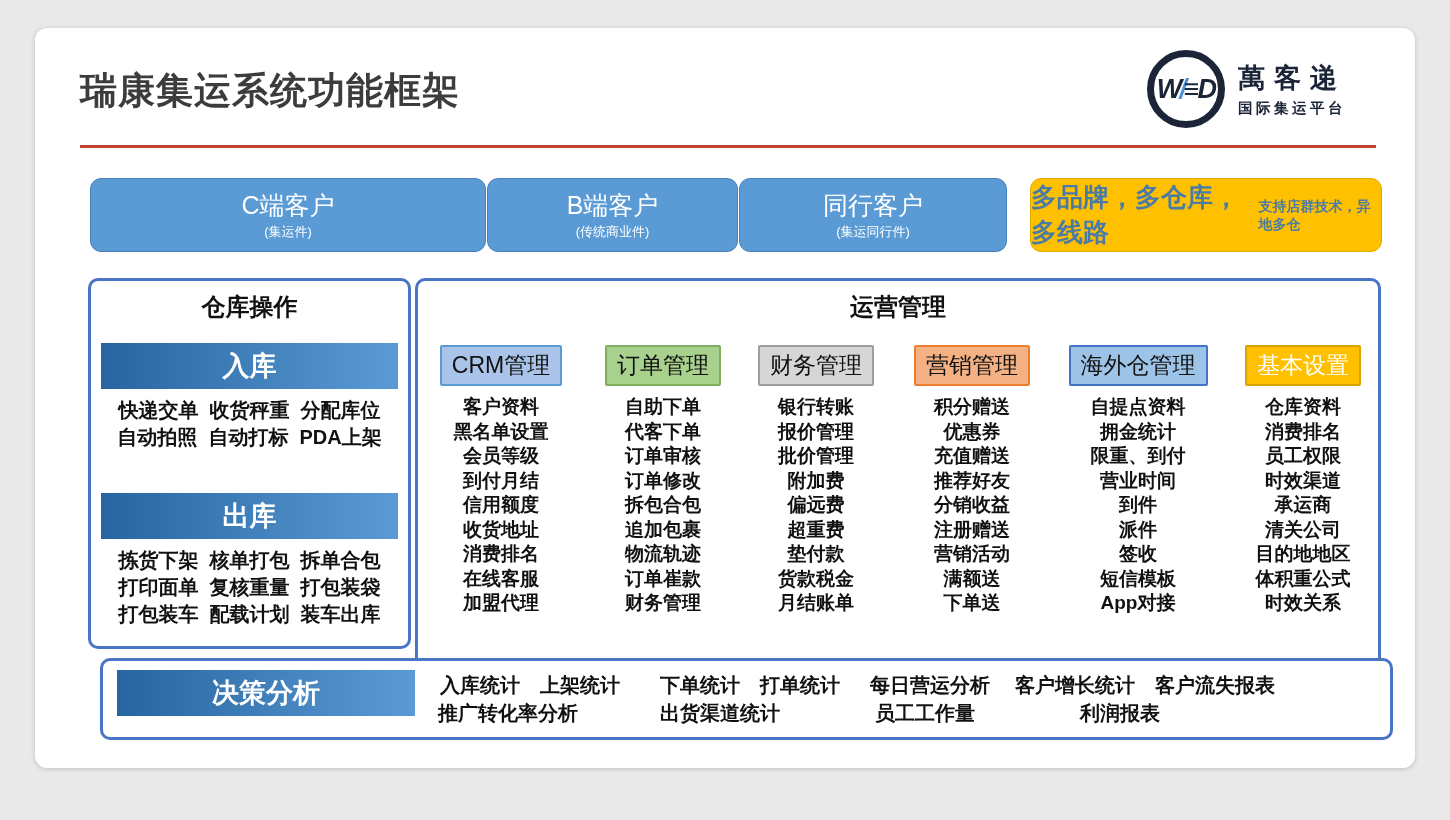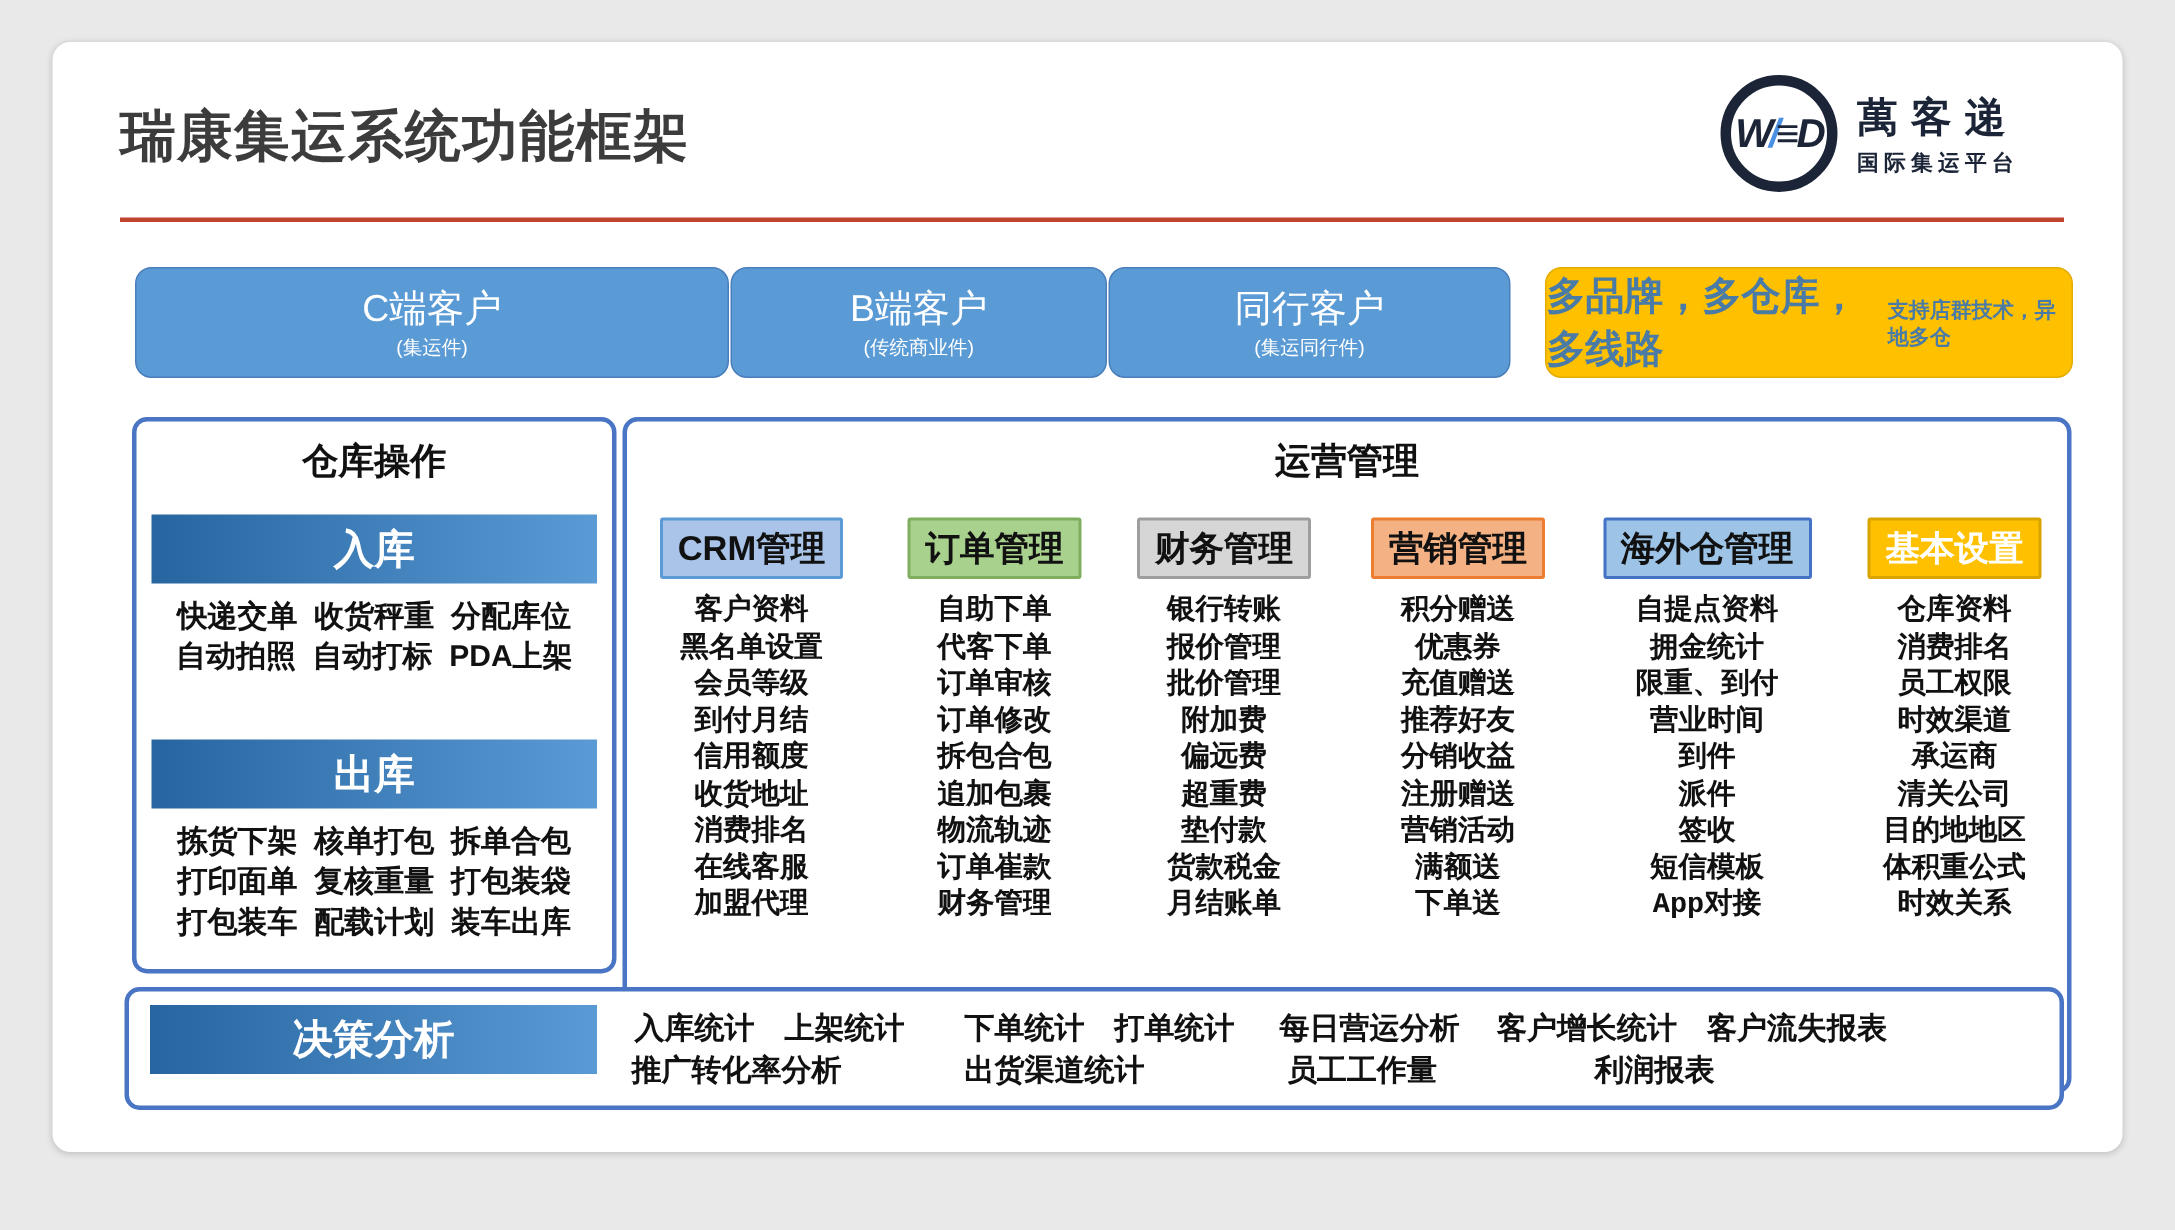--- a/index.html
+++ b/index.html
@@ -50,21 +50,21 @@
   }
   .hl-label{font-size:26px;font-weight:bold;}
   .hl-sub{font-size:14px;font-weight:bold;margin-top:1px;}
   
   .panel{
     position:absolute;background:#fff;border:3px solid #4A75C4;border-radius:10px;
     box-sizing:border-box;
   }
   .warehouse{left:53px;top:250px;width:323px;height:371px;}
   .operations{left:380px;top:250px;width:966px;height:451px;}
-  .analysis{left:48px;top:630px;width:1293px;height:82px;padding-left:10px;}
+  .analysis{left:65px;top:630px;width:1293px;height:82px;padding-left:10px;}
   .panel-title{
     position:absolute;left:0;right:0;top:10px;text-align:center;
     font-size:24px;font-weight:bold;color:#111;
   }
   .banner{
     background:linear-gradient(90deg,#26659F,#5B9BD5);
     color:#fff;font-weight:bold;text-align:center;
   }
   .wh-banner{position:absolute;left:10px;right:10px;height:46px;font-size:27px;line-height:46px;}
   .wb-in{top:62px}
@@ -75,30 +75,30 @@
   }
   
   .op-col{position:absolute;top:64px;text-align:center;}
   .c1{left:4px;width:158px}
   .c2{left:166px;width:158px}
   .c3{left:319px;width:158px}
   .c4{left:475px;width:158px}
   .c5{left:637px;width:166px}
   .c6{left:807px;width:156px}
   .chip{
-    display:inline-block;font-size:23px;font-weight:bold;color:#111;
+    display:inline-block;font-size:23px;font-weight:normal;color:#111;
     padding:3px 10px;border:2px solid;border-radius:2px;white-space:nowrap;
   }
   .chip-crm{background:#A9C4E8;border-color:#5B9BD5;}
   .chip-order{background:#A9D18E;border-color:#7FAF5E;}
   .chip-finance{background:#D6D6D6;border-color:#9E9E9E;}
   .chip-marketing{background:#F4B183;border-color:#ED7D31;}
   .chip-overseas{background:#9DC3E6;border-color:#4472C4;}
   .chip-settings{background:#FFC000;border-color:#D9A400;color:#fff;}
-  .op-items{margin-top:9px;font-size:19px;font-weight:bold;color:#111;line-height:24.5px;font-family:Liberation Mono, monospace;}
+  .op-items{margin-top:9px;font-size:19px;font-weight:bold;color:#111;line-height:24.5px;}
   
   .an-banner{position:absolute;left:14px;top:9px;width:298px;height:46px;font-size:27px;line-height:46px;}
   .stat{position:absolute;font-size:20px;font-weight:bold;color:#111;white-space:nowrap;}
   .r1{top:11px}.r2{top:39px}
   .s1{left:337px}.s2{left:437px}.s3{left:557px}.s4{left:657px}.s5{left:767px}.s6{left:912px}.s7{left:1052px}
   .t1{left:335px}.t2{left:557px}.t3{left:772px}.t4{left:977px}
 </style>
 </head>
 <body>
 

